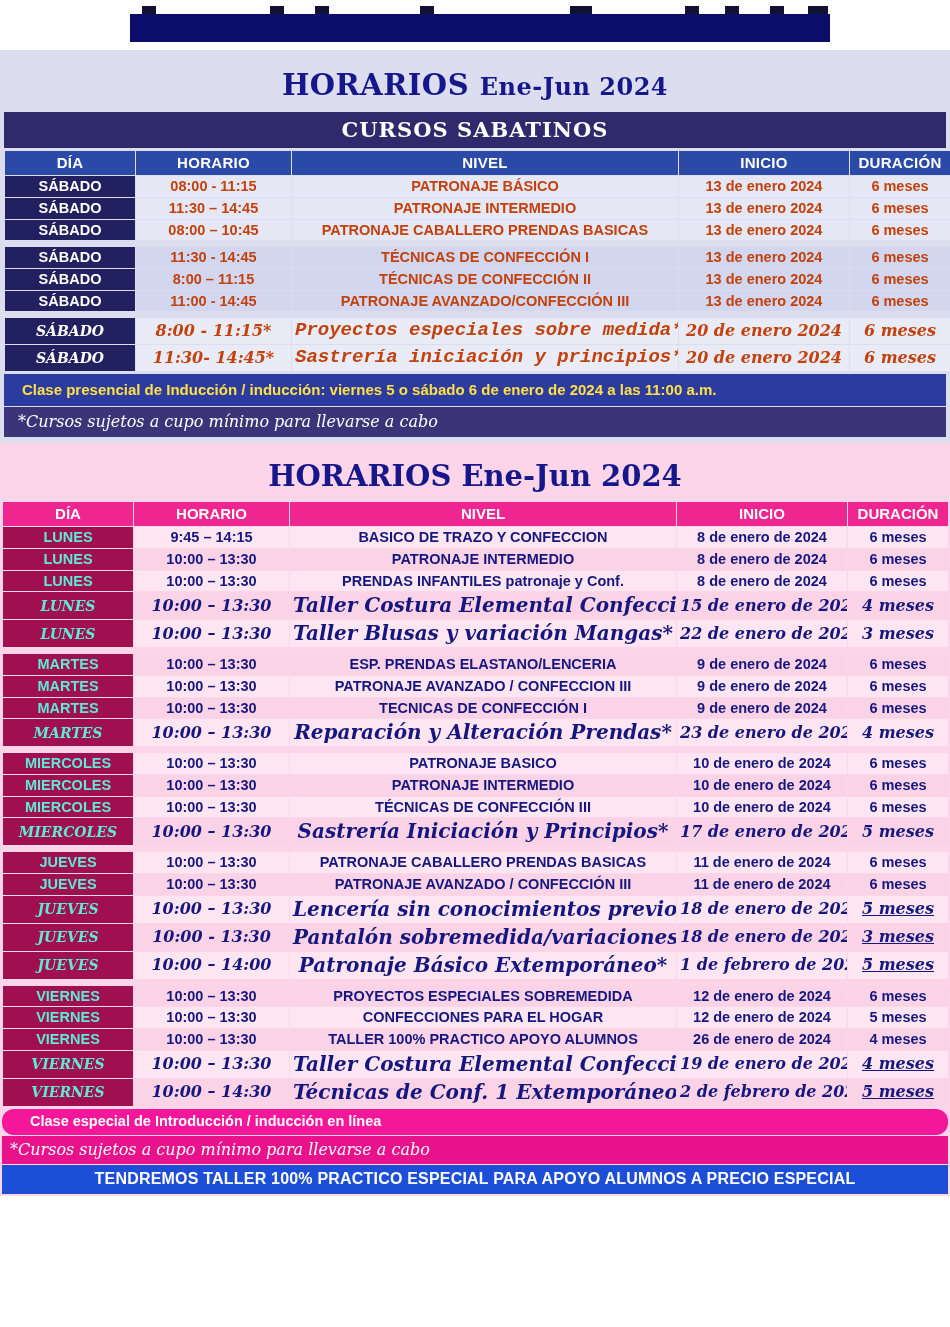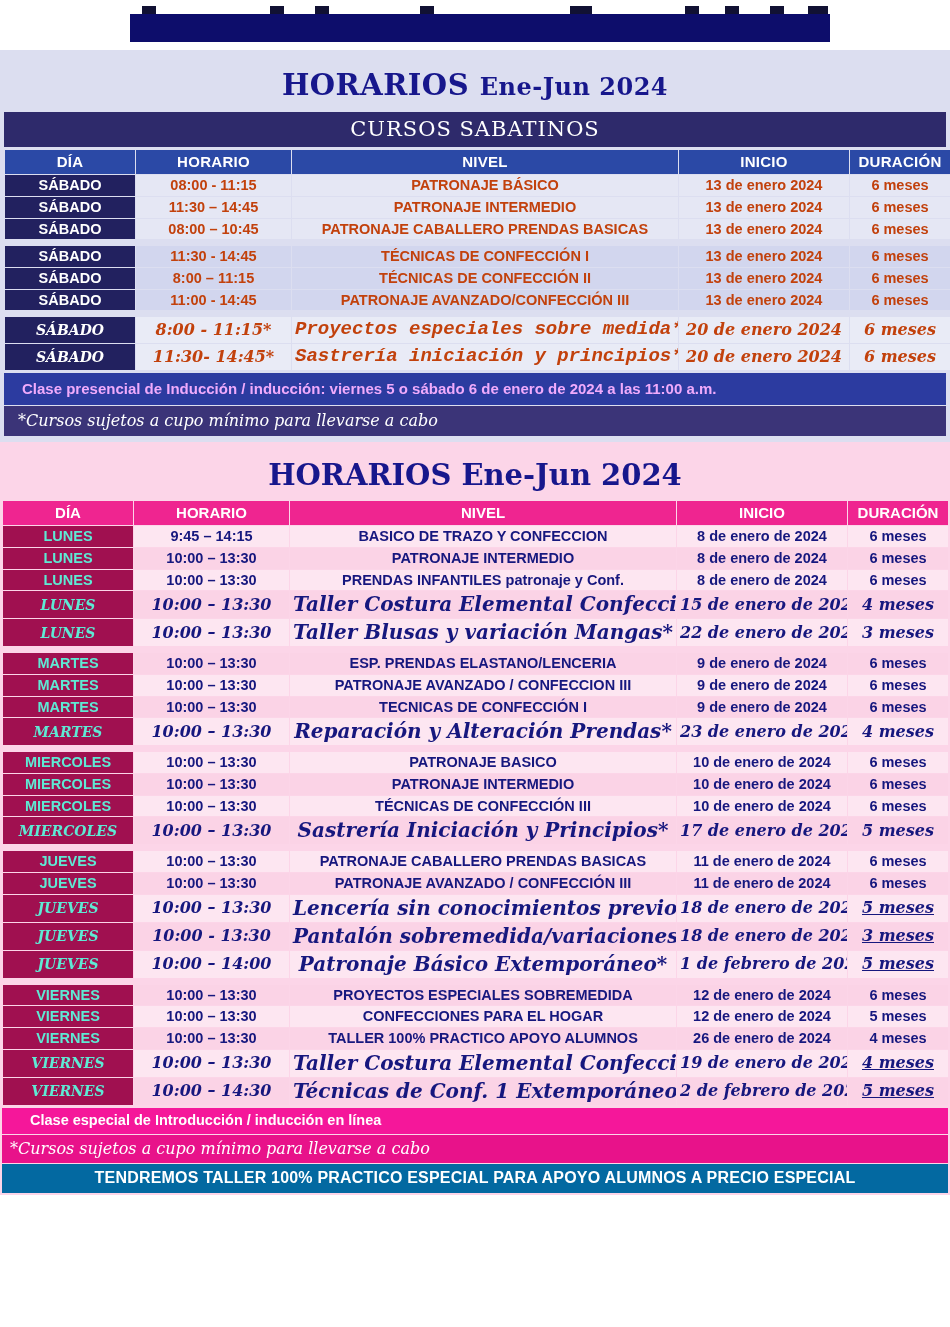--- a/index.html
+++ b/index.html
@@ -67,21 +67,21 @@
     padding: 18px 0 10px 0;
     background: #dcdef0;
   }
   .title-blue .sm { font-size: 24px; }
 
   .band-blue {
     background: #2e2a6b;
     color: #ffffff;
     text-align: center;
     font-family: "DejaVu Serif", serif;
-    font-weight: normal;
+    font-weight: bold;
     font-size: 21px;
     letter-spacing: 1px;
     padding: 5px 0 6px 0;
     margin: 0 4px 2px 4px;
   }
 
   table.sched {
     border-collapse: separate;
     border-spacing: 1px 1px;
     width: 942px;
@@ -135,21 +135,21 @@
   .blue tr.script td.nivel { font-size: 19px; font-family: Liberation Mono, monospace; }
   .spacer-row td {
     background: #dcdef0 !important;
     height: 5px;
     padding: 0 !important;
     border: none;
   }
 
   .note-blue-bar {
     background: #2c3ba0;
-    color: #f0abfc;
+    color: #fde047;
     font-size: 15px;
     font-weight: bold;
     padding: 7px 0 8px 18px;
     margin: 2px 4px 1px 4px;
     text-align: left;
   }
   .note-blue-script {
     background: #3b3478;
     color: #ffffff;
     font-family: "DejaVu Serif", serif;
@@ -207,20 +207,21 @@
   .pinkt tr.script td.nivel { font-size: 20px; }
   .pinkt .spacer-row td { background: #fcd5e8 !important; }
   .pinkt td.ul { text-decoration: underline; }
 
   .foot-pink-link {
     background: #f5179a;
     margin: 2px 2px 1px 2px;
     display: flex;
     align-items: stretch;
     height: 26px;
+    border-radius: 12px;
   }
   .foot-pink-link .lbl {
     flex: 0 0 auto;
     color: #ffffff;
     font-size: 14.5px;
     font-weight: bold;
     padding: 4px 6px 4px 28px;
     white-space: nowrap;
   }
   .foot-pink-link .url {
@@ -238,21 +239,21 @@
     background: #e8128a;
     color: #ffffff;
     font-family: "DejaVu Serif", serif;
     font-style: italic;
     font-size: 16px;
     padding: 4px 0 5px 8px;
     margin: 0 2px 1px 2px;
     text-align: left;
   }
   .foot-dark-bar {
-    background: #0369a1;
+    background: #1d4ed8;
     color: #ffffff;
     text-align: center;
     font-size: 16px;
     font-weight: bold;
     letter-spacing: 0.2px;
     padding: 5px 0 6px 0;
     margin: 0 2px;
   }
 </style>
 </head>

